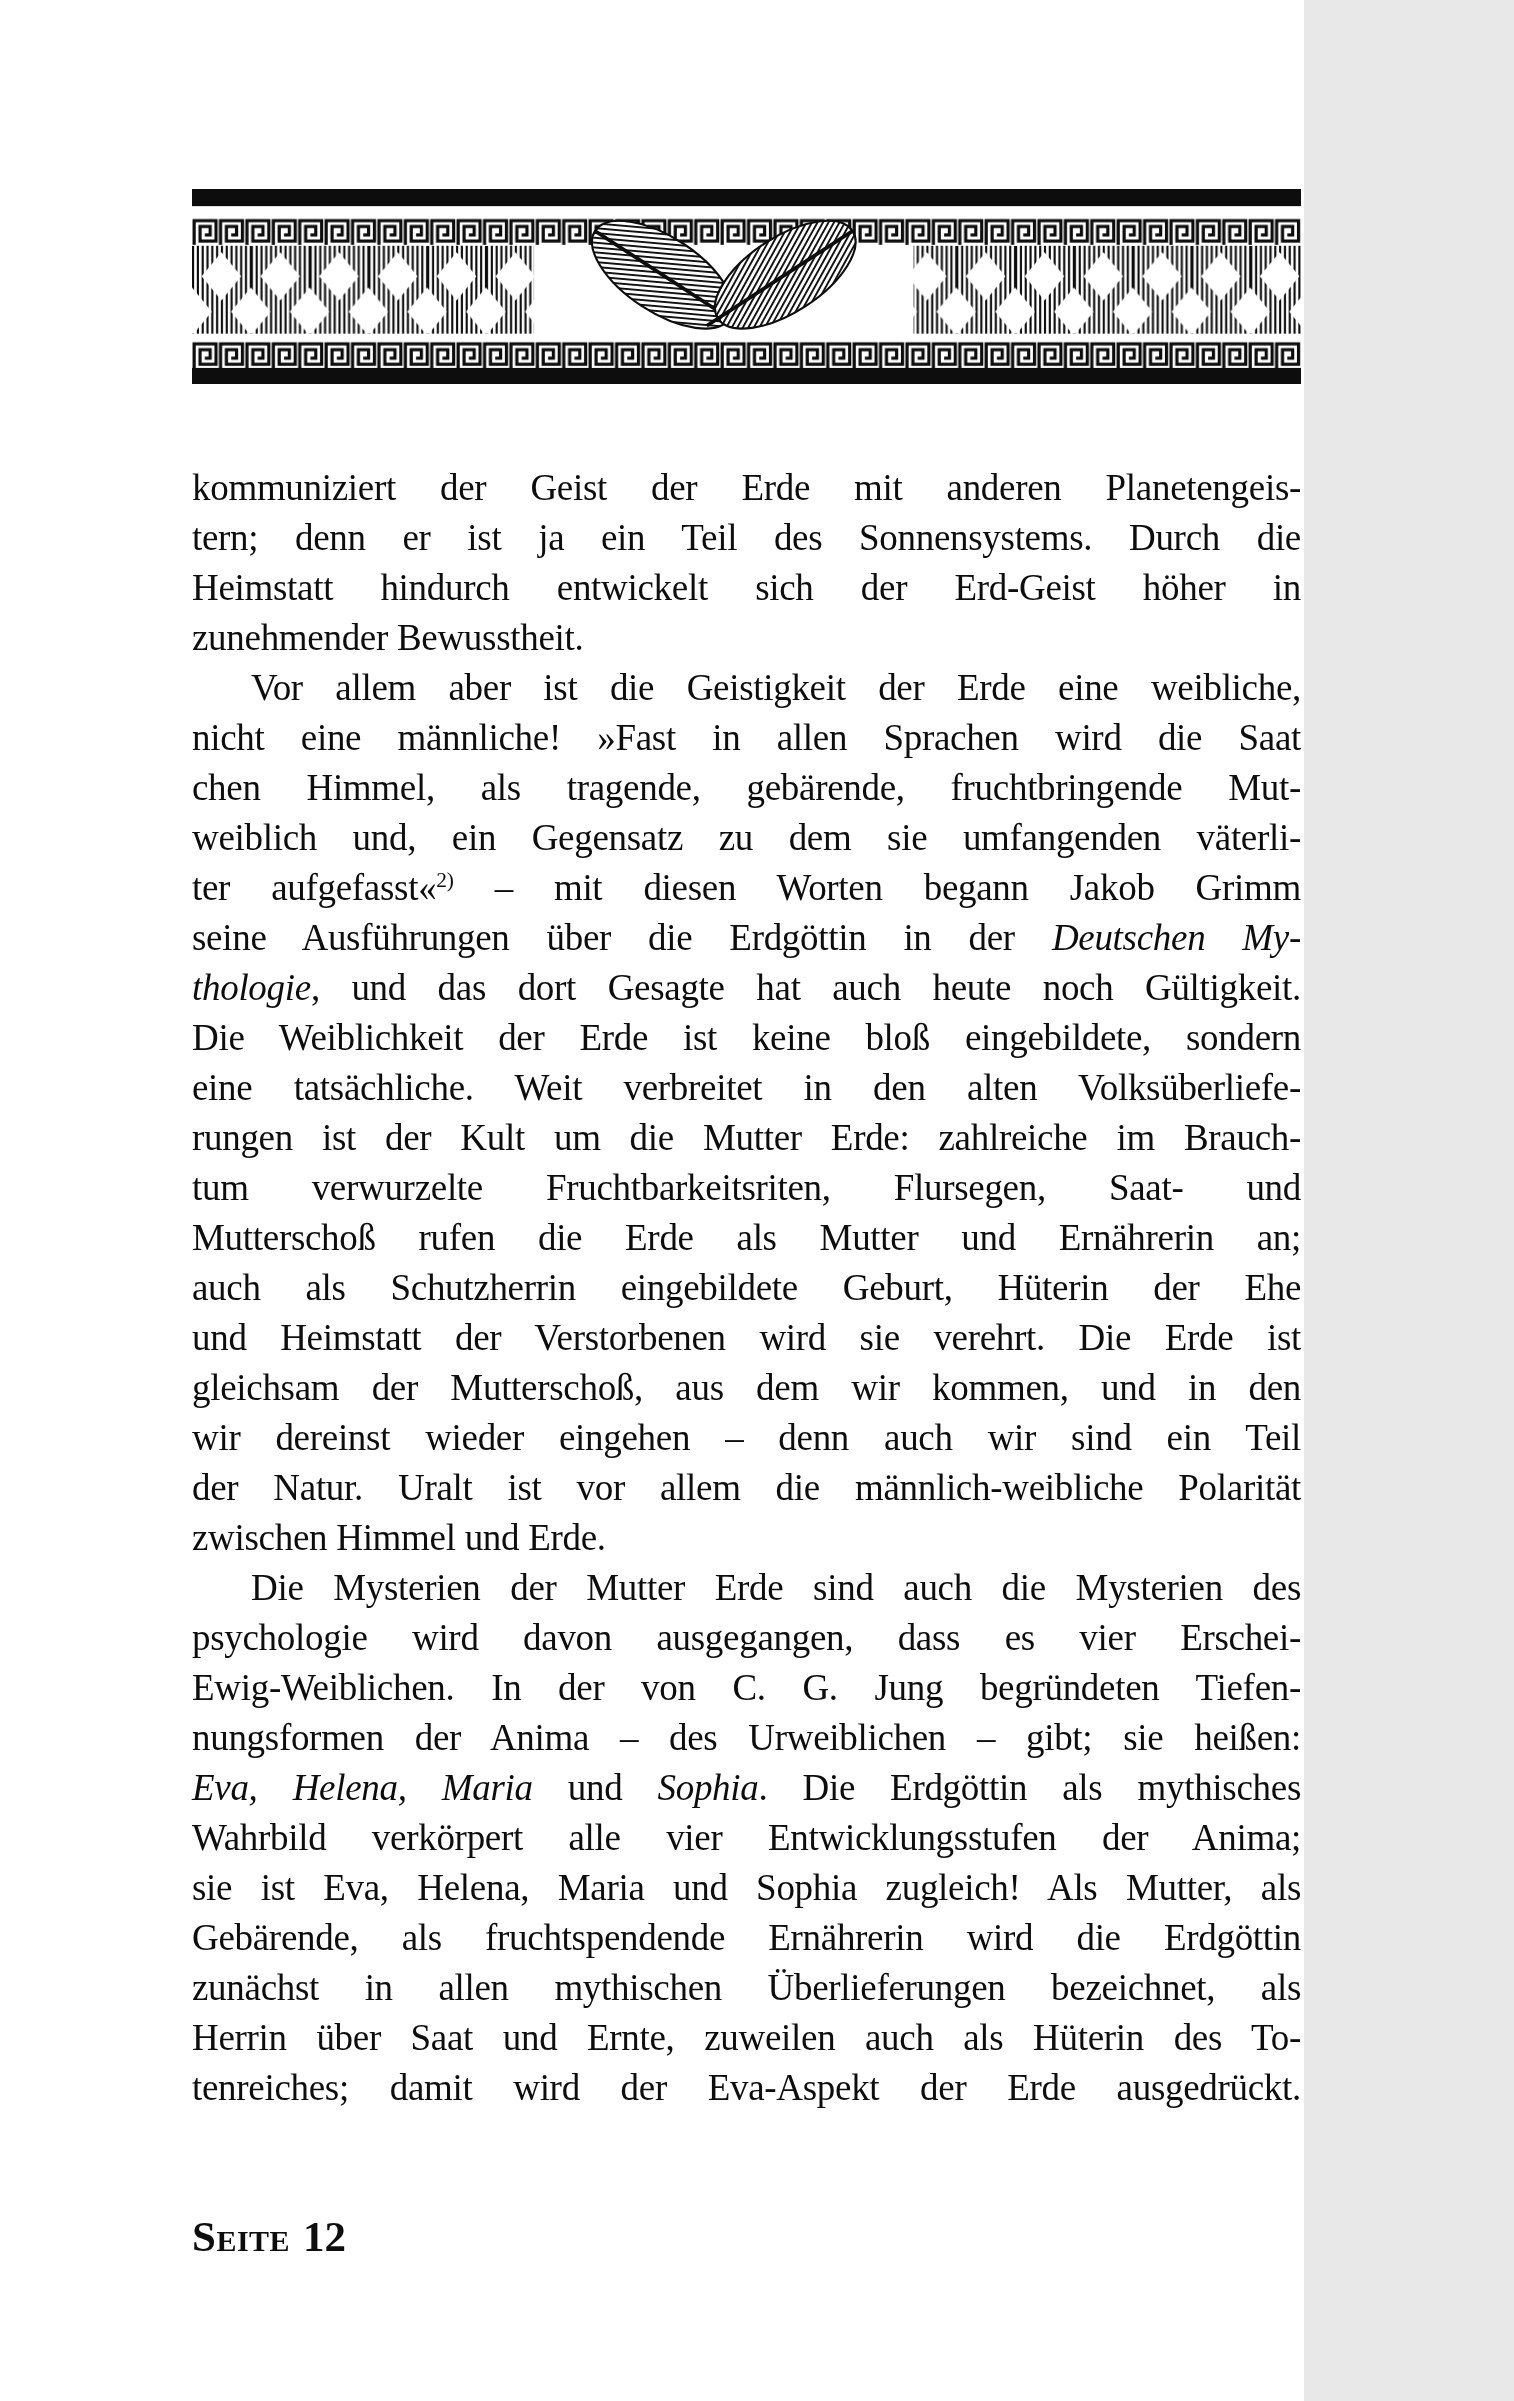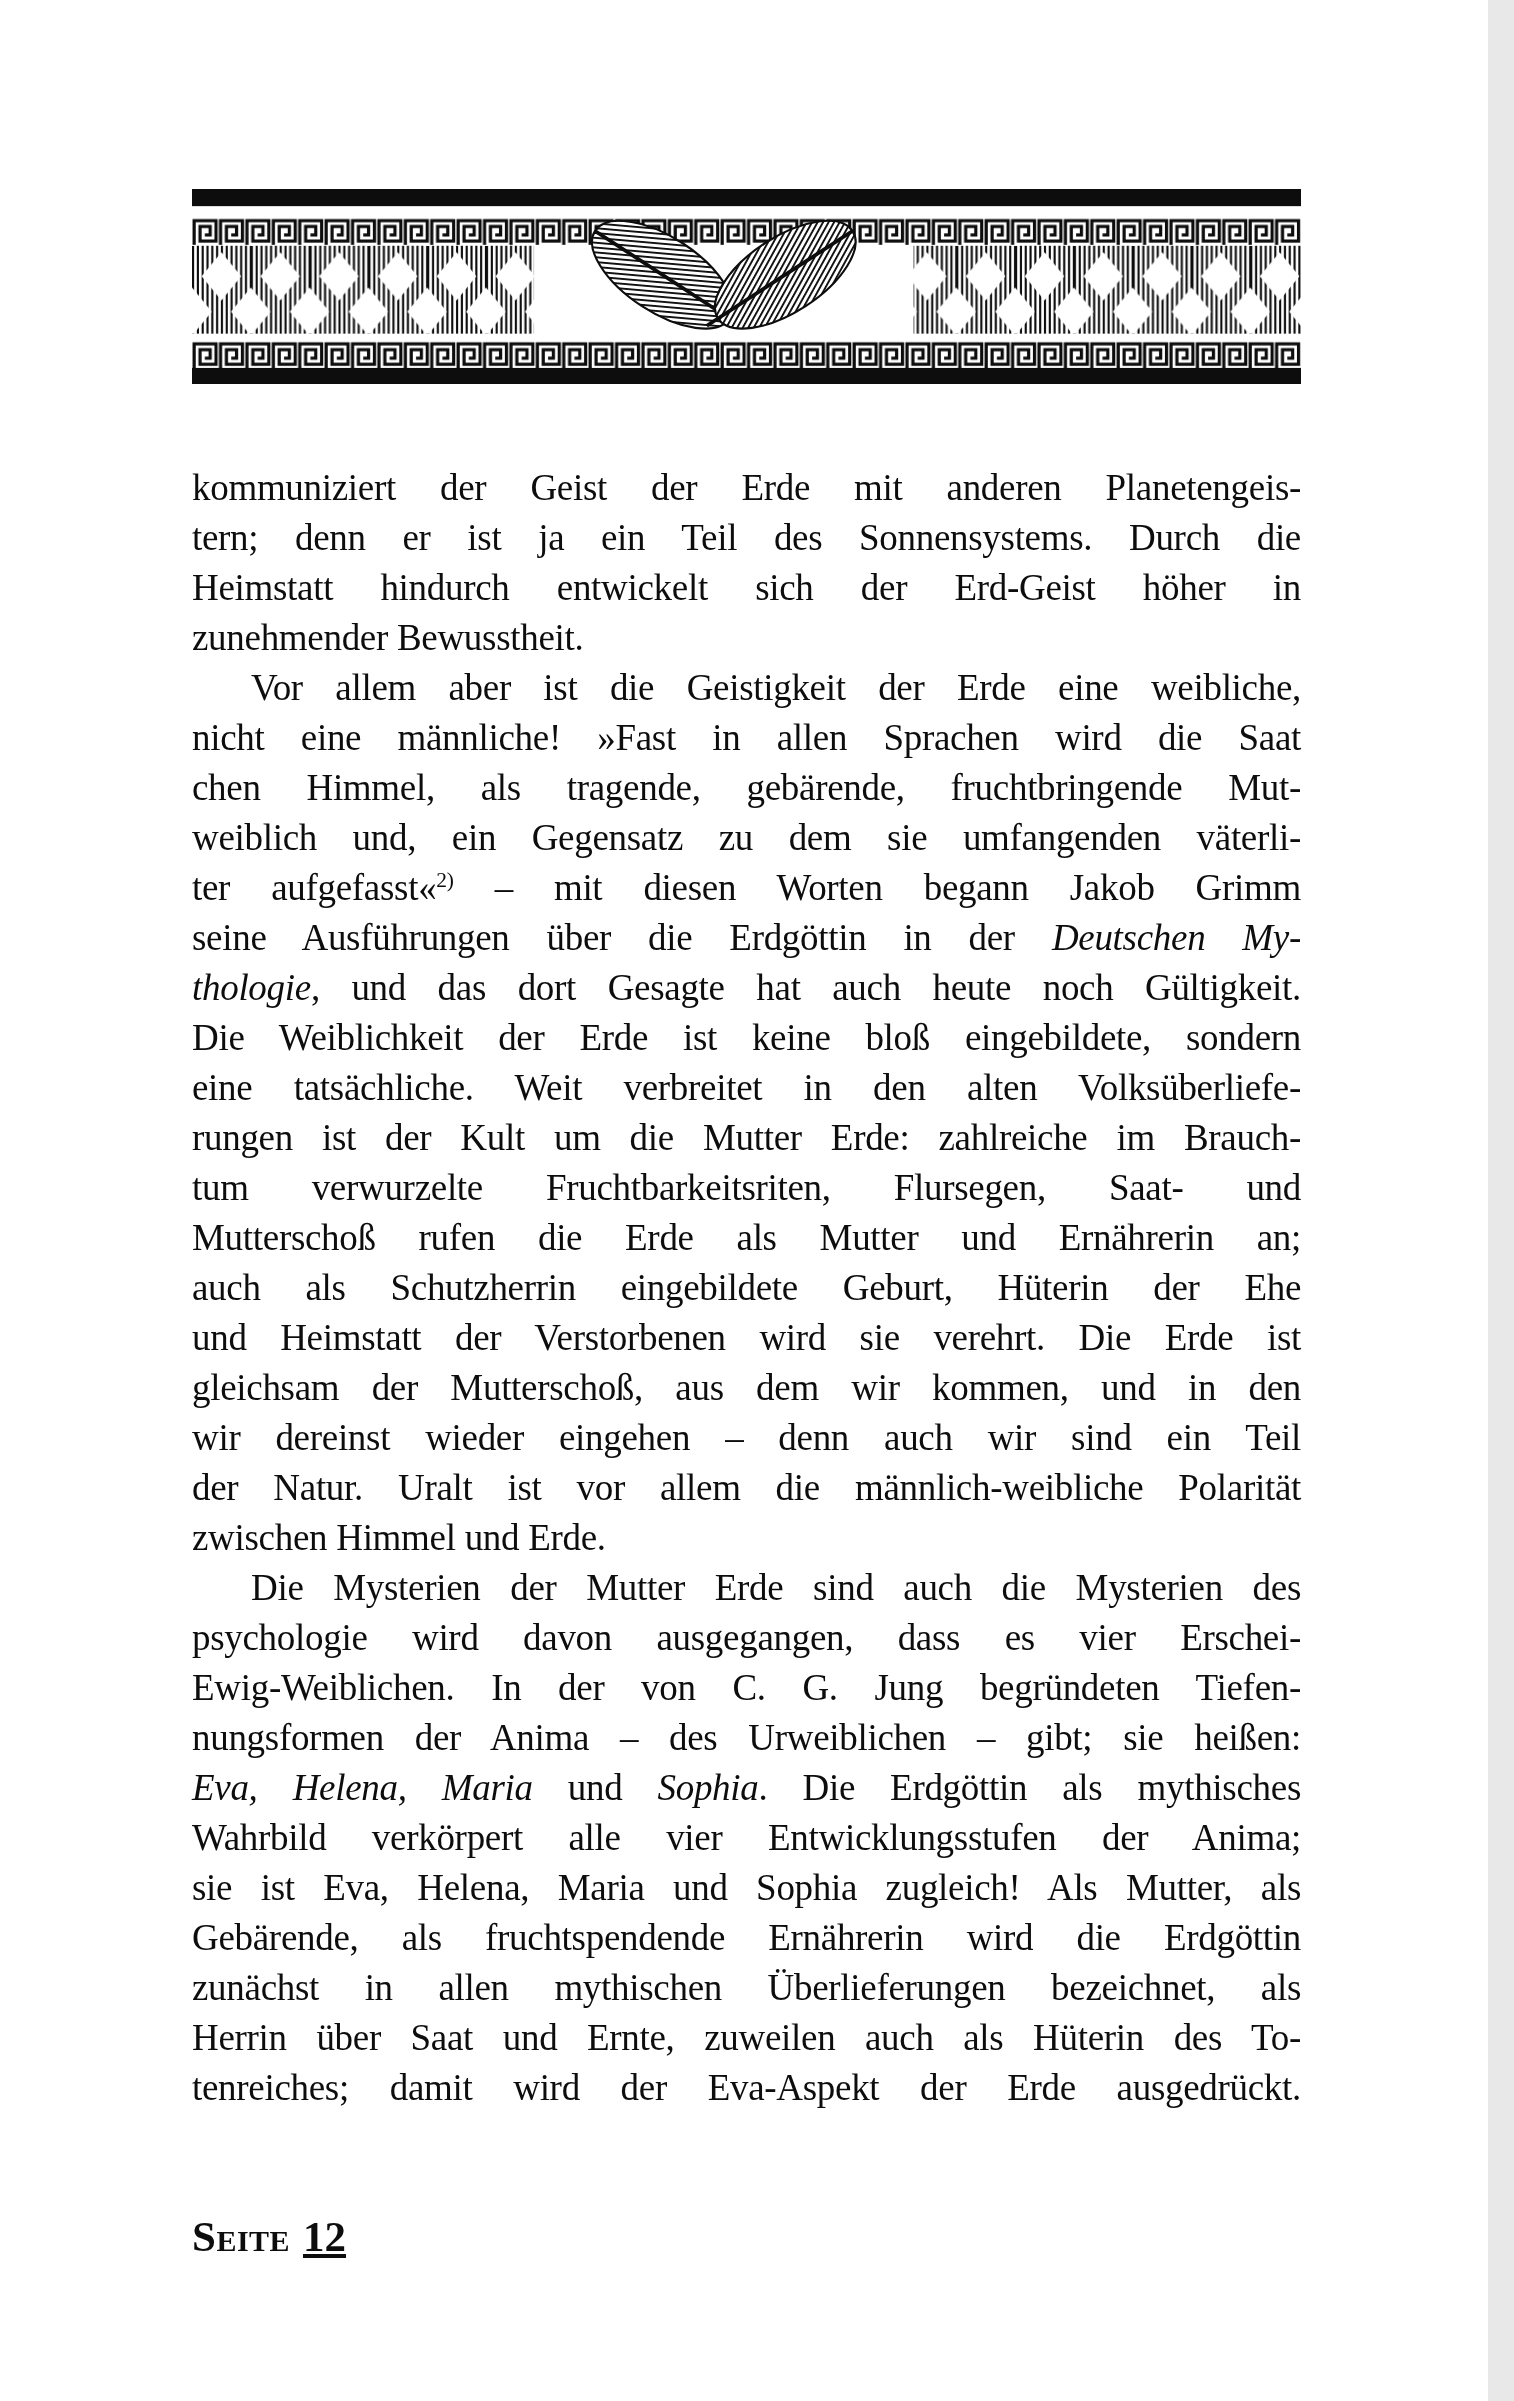--- a/index.html
+++ b/index.html
@@ -1,18 +1,18 @@
 <!DOCTYPE html>
 <html style="font-size:8.6px"><head>
 <meta charset="utf-8">
 <style>
   html,body{margin:0;padding:0;background:#e8e8e8;}
   .page{
     position:relative;
-    width:1488px;
+    width:1304px;
     height:2401px;
     background:#ffffff;
     font-family:"Liberation Serif", serif;
     color:#0d0d0d;
     overflow:hidden;
   }
   .ornament{
     position:absolute;
     left:192px; top:189px;
     width:1109px; height:195px;
@@ -36,21 +36,21 @@
   .line .it{ font-style:italic; }
   .line .sup{ font-size:0.58em; vertical-align:super; line-height:0; }
   .footer{
     position:absolute;
     left:192px; top:2215px;
     font-size:43px;
     line-height:43px;
     font-weight:bold;
   }
   .footer .sc{ font-variant:small-caps; letter-spacing:0.5px; }
-  .footer .num{ margin-left:0.3em;text-decoration:underline; }
+  .footer .num{ margin-left:0.3em; }
 </style>
 </head>
 <body>
 
 <div class="page">
 
   <svg class="ornament" viewBox="0 0 2075 364" preserveAspectRatio="none" aria-hidden="true">
     <defs>
       <pattern id="meanderT" patternUnits="userSpaceOnUse" x="0" y="48" width="49.4" height="58">
         <path d="M4 56 L4 11 L45 11 L45 49 L15 49 L15 22 L34 22 L34 38 L24 38" fill="none" stroke="#0d0d0d" stroke-width="6"></path>

